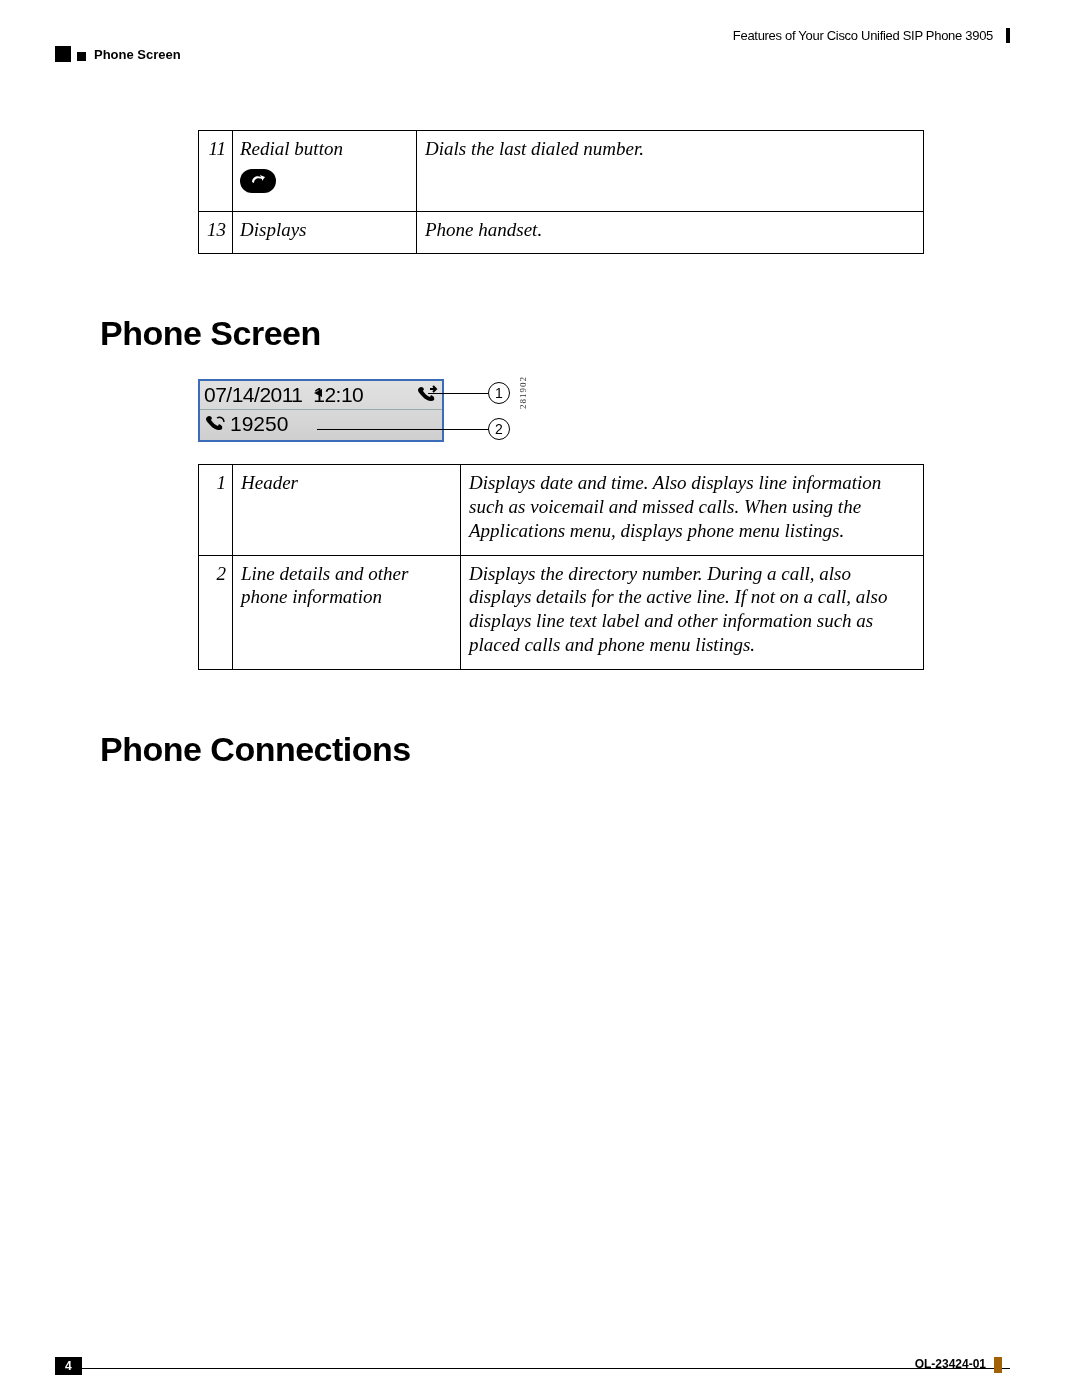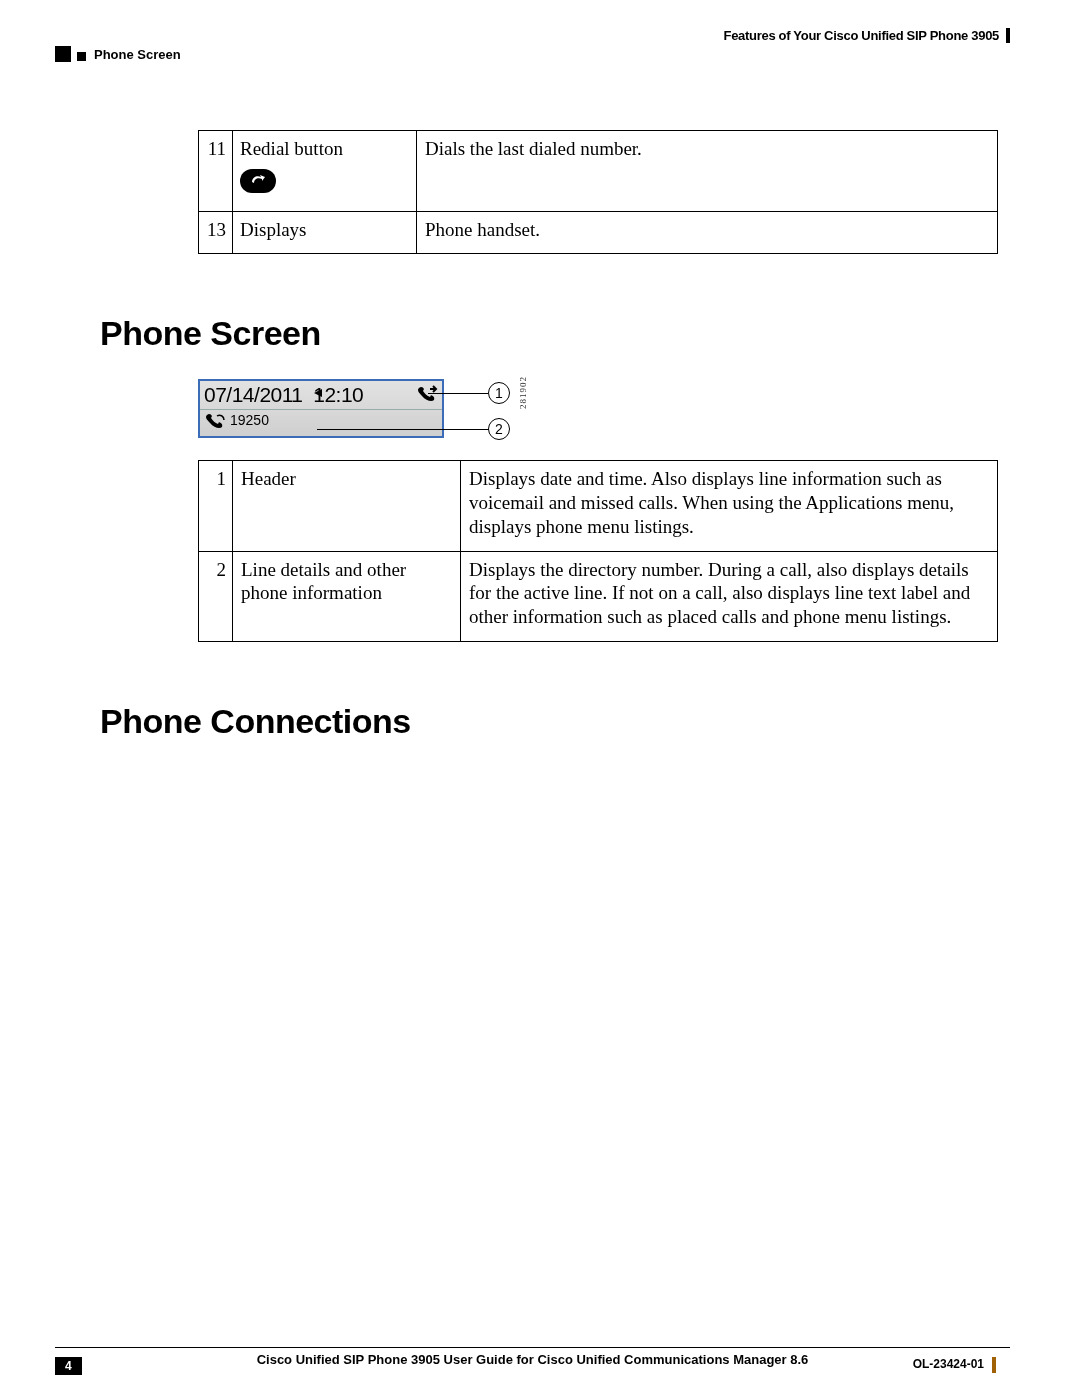--- a/index.html
+++ b/index.html
@@ -25,24 +25,24 @@
     top: 28px;
     left: 55px;
     right: 70px;
     height: 24px;
   }
   .top-right {
     position: absolute;
     right: 0;
     top: 0;
     font-family: Arial, Helvetica, sans-serif;
-    font-weight: bold;
+    font-weight: normal;
     font-size: 13px;
     border-right: 4px solid #000;
-    padding-right: 7px;
+    padding-right: 13px;
     letter-spacing: -0.3px;
   }
   .top-left {
     position: absolute;
     left: 0;
     top: 18px;
     display: flex;
     align-items: center;
   }
   .top-left .bigsq {
@@ -62,21 +62,22 @@
     position: absolute;
     top: 130px;
     left: 100px;
     right: 100px;
   }
 
   
   table.feature-table {
     border-collapse: collapse;
     margin-left: 98px;
-    width: 800px;
+    width: 726px;
+    font-style: italic;
   }
   table.feature-table td {
     border: 1px solid #000;
     padding: 6px 8px 12px 8px;
     vertical-align: top;
     font-size: 19px;
     line-height: 1.25;
   }
   table.feature-table .num {
     width: 34px;
@@ -129,23 +130,23 @@
   .phone-screen .row1 {
     display:flex; align-items:center; justify-content:flex-start;
     padding: 2px 4px;
     border-bottom: 1px solid #9aa;
     font-size: 21px;
     letter-spacing: -0.5px;
   }
   .phone-screen .row1 .spacer { flex:1; }
   .phone-screen .row1 svg { }
   .phone-screen .row2 {
-    display:flex; align-items:flex-start;
+    display:flex; align-items:center;
     padding: 2px 4px 4px 4px;
-    font-size: 14px;
+    font-size: 21px;
   }
   .phone-screen .row2 svg { margin-right:2px; }
 
   .callout-line1 {
     position:absolute; top:14px; left:230px; width:60px; height:1px; background:#000;
   }
   .callout-circle {
     position:absolute;
     width:22px; height:22px; border:1.5px solid #000; border-radius:50%;
     font-family: Arial,Helvetica,sans-serif; font-size:14px;
@@ -197,24 +198,24 @@
     margin-bottom: 6px;
   }
   .footer .pgnum {
     position:absolute; left:0; bottom:-2px;
     background:#000; color:#fff;
     font-family: Arial,Helvetica,sans-serif;
     font-weight:bold; font-size:12px;
     padding: 2px 10px;
   }
   .footer .docid {
-    position:absolute; right:14px; bottom:0;
+    position:absolute; right:8px; bottom:0;
     font-family: Arial,Helvetica,sans-serif;
     font-weight:bold; font-size:12px;
-    border-right:4px solid #a16207;
+    border-right:8px solid #a16207;
     padding:0 8px 2px 0;
   }
 </style>
 </head>
 <body>
 
 <div class="page">
 
   <div class="top-bar">
     <div class="top-right">Features of Your Cisco Unified SIP Phone 3905</div>
@@ -292,18 +293,17 @@
       </tr>
     </tbody>
       </table>
 
     <h2 class="heading">Phone Connections</h2>
 
   </div>
 
   <div class="footer">
     <div class="rule"></div>
-    <div class="title-center">Cisco Unified SIP Phone 3905 User Guide for Cisco Unified Communications Manager 8.6</div>
     <div class="pgnum">4</div>
     <div class="docid">OL-23424-01</div>
   </div>
 
 </div>
 
 </body></html>

